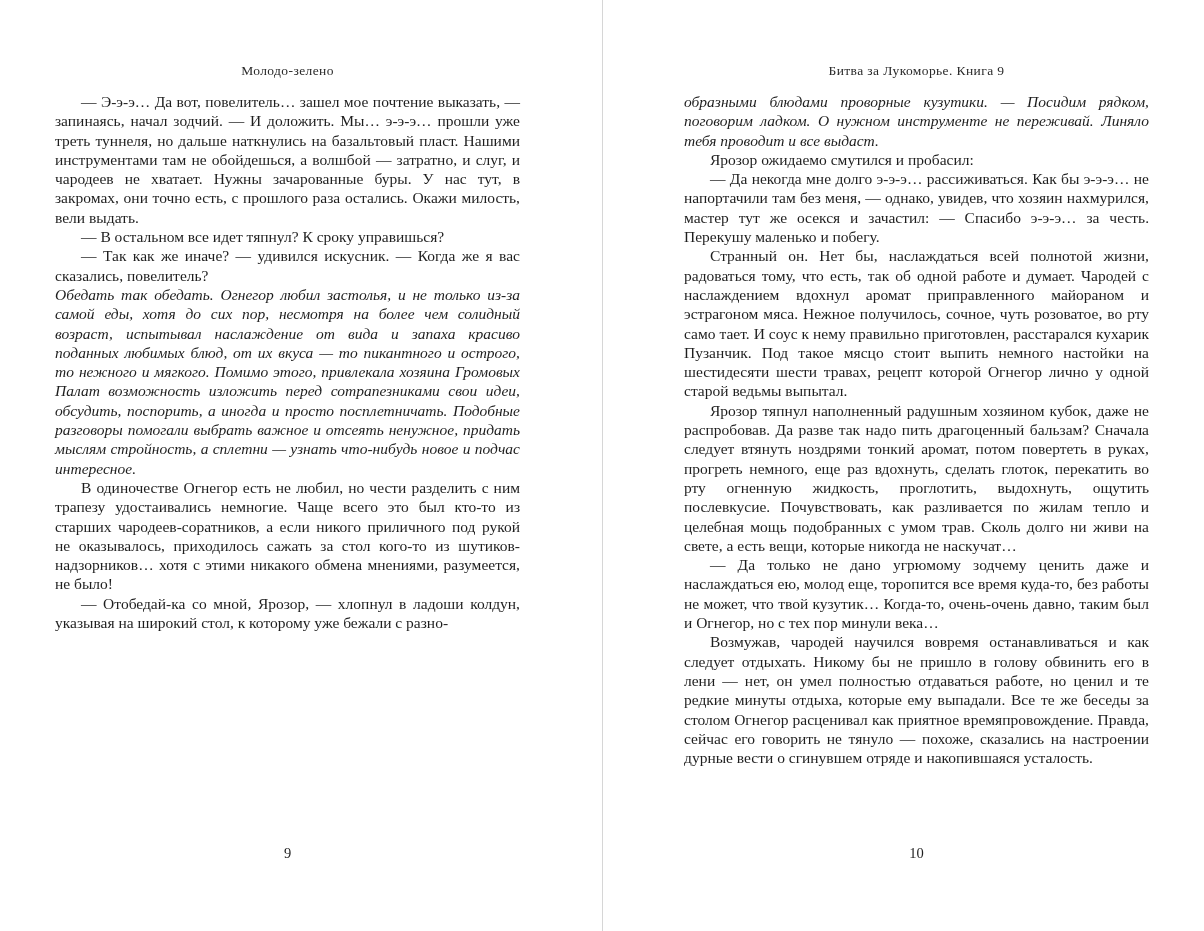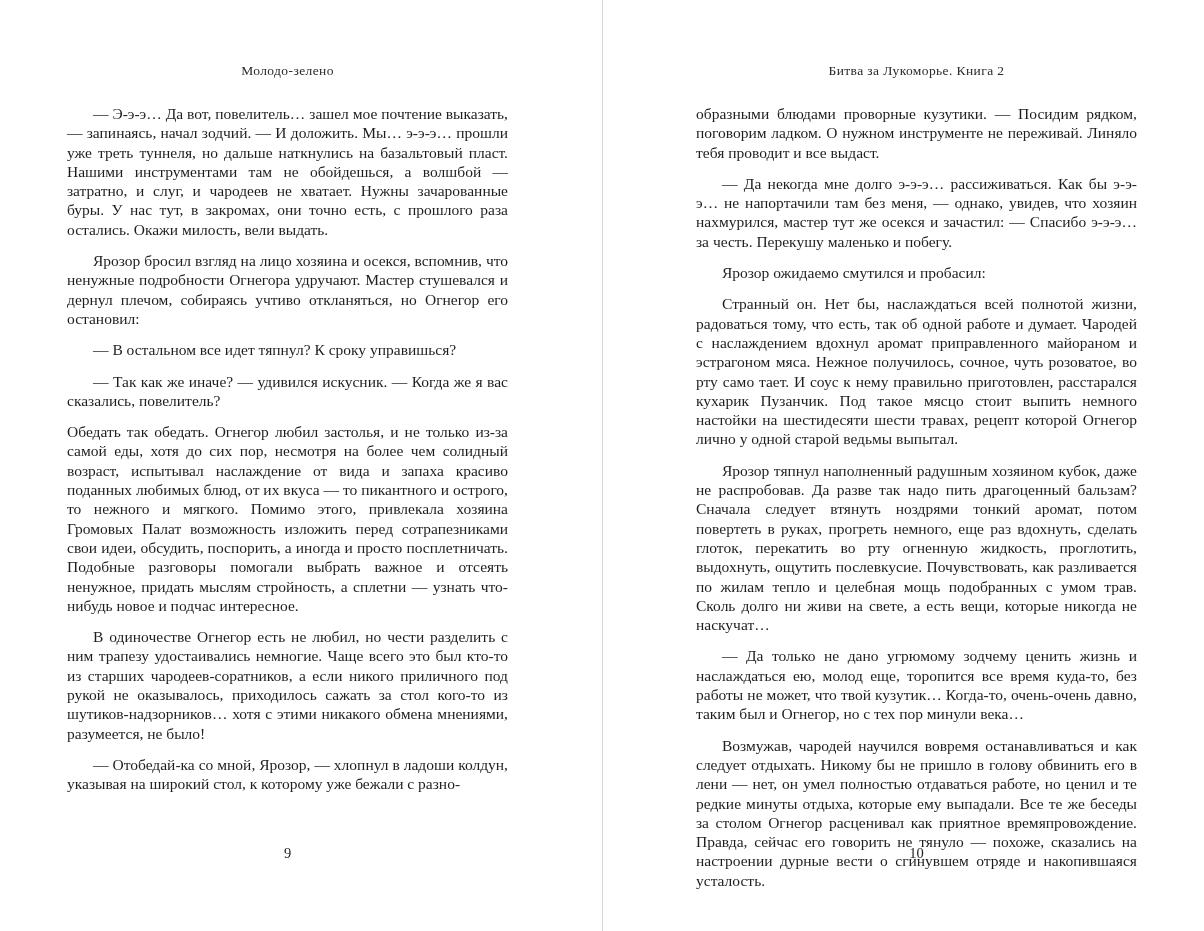--- a/index.html
+++ b/index.html
@@ -41,59 +41,58 @@
     top: 92px; left: 0; right: 0;
     font-size: 15.5px;
     line-height: 19.3px;
     text-align: justify;
     text-justify: inter-word;
     hyphens: auto;
     -webkit-hyphens: auto;
   }
   .page-body p {
     text-indent: 26px;
-    margin: 12px;
+    margin: 0;
   }
-  .page-body p.flush { text-indent: 0; }
+  .page-body p.flush { text-indent: 0; font-style: italic; }
   .page-number {
     position: absolute;
     top: 845px; left: 0; right: 0;
     text-align: center;
     font-size: 14.5px;
     color: #1e1e1e;
   }
 </style>
 </head>
 <body>
 
 <div class="spread">
 
   <div class="gutter"></div>
 
   <div class="page left">
     <div class="running-head">Молодо-зелено</div>
     <div class="page-body">
       <p>— Э-э-э… Да вот, повелитель… зашел мое почтение выказать, — запинаясь, начал зодчий. — И доложить. Мы… э-э-э… прошли уже треть туннеля, но дальше наткнулись на базальтовый пласт. Нашими инструментами там не обойдешься, а волшбой — затратно, и слуг, и чародеев не хватает. Нужны зачарованные буры. У нас тут, в закромах, они точно есть, с прошлого раза остались. Окажи милость, вели выдать.</p>
-      <p>Ярозор бросил взгляд на лицо хозяина и осекся, вспомнив, что ненужные подробности Огнегора удручают. Мастер стушевался и дернул плечом, собираясь учтиво откланяться, но Огнегор его остановил:</p>
       <p>— В остальном все идет тяпнул? К сроку управишься?</p>
       <p>— Так как же иначе? — удивился искусник. — Когда же я вас сказались, повелитель?</p>
       <p class="flush">Обедать так обедать. Огнегор любил застолья, и не только из-за самой еды, хотя до сих пор, несмотря на более чем солидный возраст, испытывал наслаждение от вида и запаха красиво поданных любимых блюд, от их вкуса — то пикантного и острого, то нежного и мягкого. Помимо этого, привлекала хозяина Громовых Палат возможность изложить перед сотрапезниками свои идеи, обсудить, поспорить, а иногда и просто посплетничать. Подобные разговоры помогали выбрать важное и отсеять ненужное, придать мыслям стройность, а сплетни — узнать что-нибудь новое и подчас интересное.</p>
       <p>В одиночестве Огнегор есть не любил, но чести разделить с ним трапезу удостаивались немногие. Чаще всего это был кто-то из старших чародеев-соратников, а если никого приличного под рукой не оказывалось, приходилось сажать за стол кого-то из шутиков-надзорников… хотя с этими никакого обмена мнениями, разумеется, не было!</p>
       <p>— Отобедай-ка со мной, Ярозор, — хлопнул в ладоши колдун, указывая на широкий стол, к которому уже бежали с разно-</p>
     </div>
     <div class="page-number">9</div>
   </div>
 
   <div class="page right">
-    <div class="running-head">Битва за Лукоморье. Книга 2</div>
+    <div class="running-head">Битва за Лукоморье. Книга 9</div>
     <div class="page-body">
       <p class="flush">образными блюдами проворные кузутики. — Посидим рядком, поговорим ладком. О нужном инструменте не переживай. Линяло тебя проводит и все выдаст.</p>
+      <p>Ярозор ожидаемо смутился и пробасил:</p>
       <p>— Да некогда мне долго э-э-э… рассиживаться. Как бы э-э-э… не напортачили там без меня, — однако, увидев, что хозяин нахмурился, мастер тут же осекся и зачастил: — Спасибо э-э-э… за честь. Перекушу маленько и побегу.</p>
-      <p>Ярозор ожидаемо смутился и пробасил:</p>
       <p>Странный он. Нет бы, наслаждаться всей полнотой жизни, радоваться тому, что есть, так об одной работе и думает. Чародей с наслаждением вдохнул аромат приправленного майораном и эстрагоном мяса. Нежное получилось, сочное, чуть розоватое, во рту само тает. И соус к нему правильно приготовлен, расстарался кухарик Пузанчик. Под такое мясцо стоит выпить немного настойки на шестидесяти шести травах, рецепт которой Огнегор лично у одной старой ведьмы выпытал.</p>
       <p>Ярозор тяпнул наполненный радушным хозяином кубок, даже не распробовав. Да разве так надо пить драгоценный бальзам? Сначала следует втянуть ноздрями тонкий аромат, потом повертеть в руках, прогреть немного, еще раз вдохнуть, сделать глоток, перекатить во рту огненную жидкость, проглотить, выдохнуть, ощутить послевкусие. Почувствовать, как разливается по жилам тепло и целебная мощь подобранных с умом трав. Сколь долго ни живи на свете, а есть вещи, которые никогда не наскучат…</p>
-      <p>— Да только не дано угрюмому зодчему ценить жизнь и наслаждаться ею, молод еще, торопится все время куда-то, без работы не может, что твой кузутик… Когда-то, очень-очень давно, таким был и Огнегор, но с тех пор минули века…</p>
+      <p>— Да только не дано угрюмому зодчему ценить даже и наслаждаться ею, молод еще, торопится все время куда-то, без работы не может, что твой кузутик… Когда-то, очень-очень давно, таким был и Огнегор, но с тех пор минули века…</p>
       <p>Возмужав, чародей научился вовремя останавливаться и как следует отдыхать. Никому бы не пришло в голову обвинить его в лени — нет, он умел полностью отдаваться работе, но ценил и те редкие минуты отдыха, которые ему выпадали. Все те же беседы за столом Огнегор расценивал как приятное времяпровождение. Правда, сейчас его говорить не тянуло — похоже, сказались на настроении дурные вести о сгинувшем отряде и накопившаяся усталость.</p>
     </div>
     <div class="page-number">10</div>
   </div>
 
 </div>
 
 </body></html>

